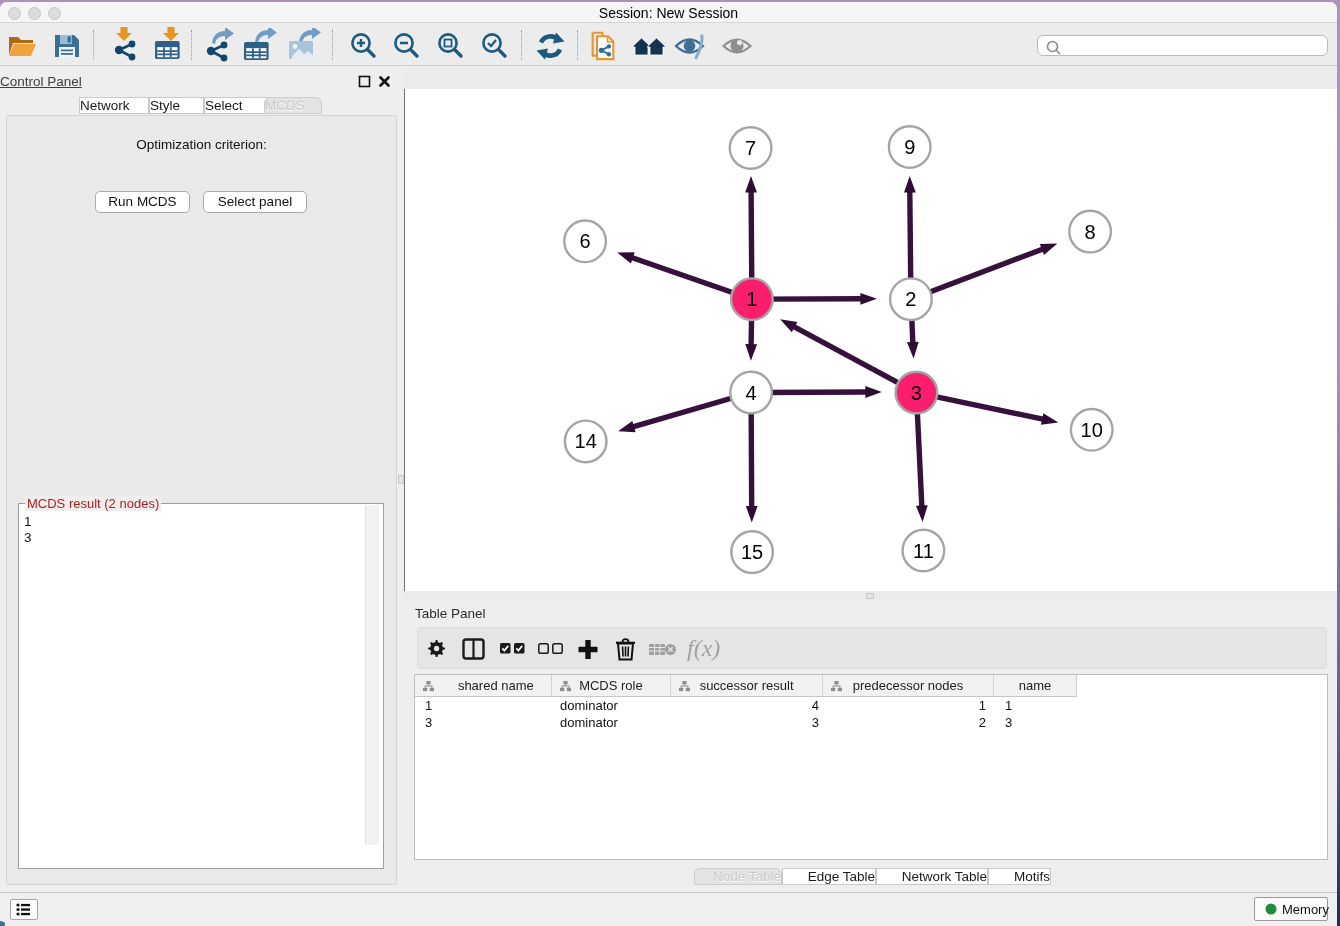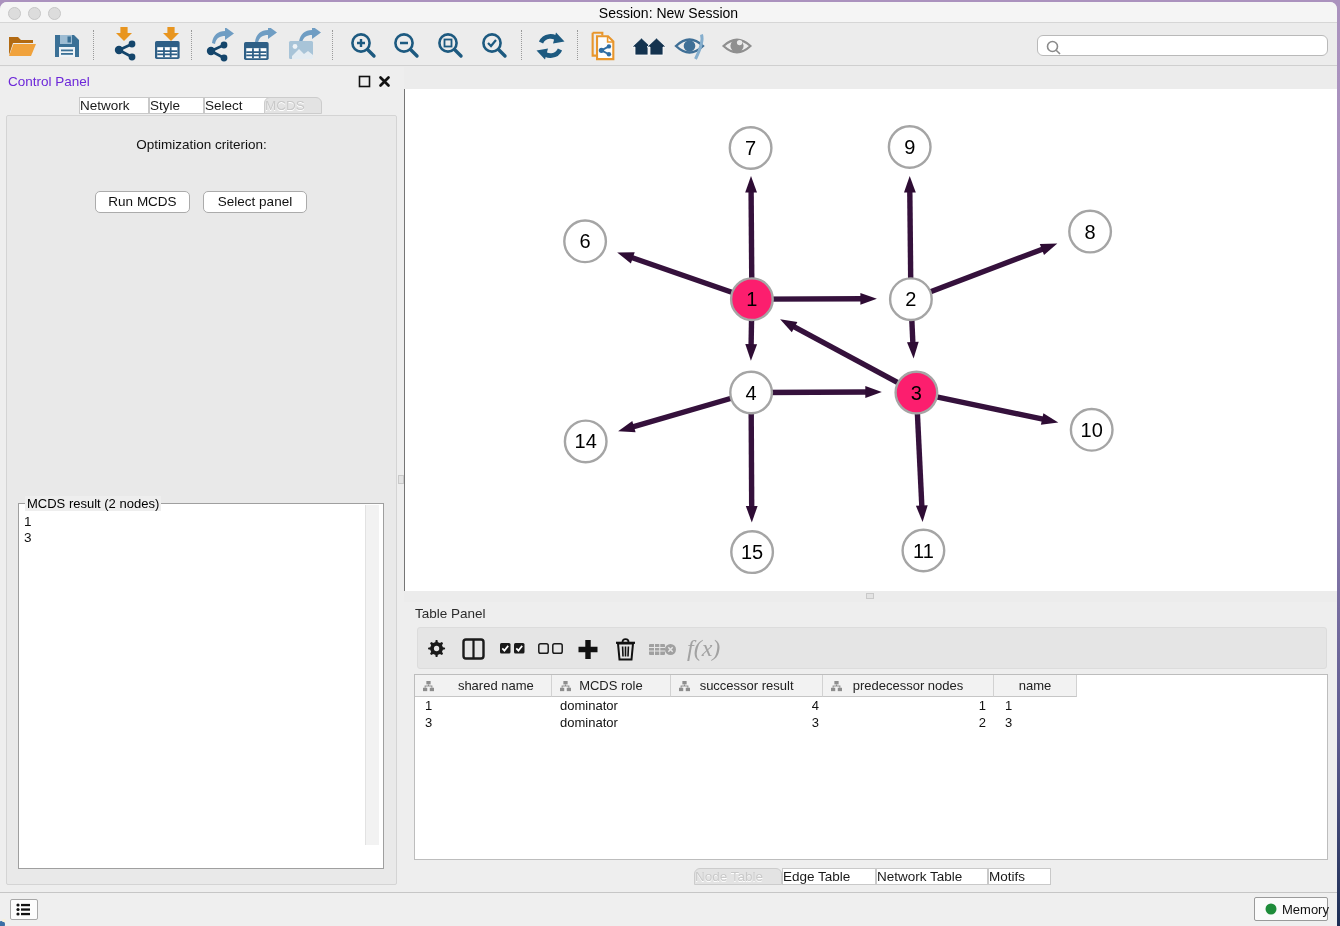--- a/index.html
+++ b/index.html
@@ -19,39 +19,39 @@
 
 .toolbar { position:absolute; left:0; top:22px; width:1337px; height:42px;
   background:#ececec; border-bottom:1px solid #cfcfcf; }
 .tsep { position:absolute; top:6px; height:30px; width:0;
   border-left:1px dotted #9a9a9a; }
 .ticon { position:absolute; top:0; }
 .searchbox { position:absolute; left:1037px; top:11px; width:291px; height:21px;
   background:#fff; border:1px solid #b9b9b9; border-radius:6px; }
 
 .cpanel { position:absolute; left:0; top:65px; width:404px; height:825px; background:#eeeeee; }
-.cphead { position:absolute; left:8px; top:7px; font-size:13.5px; color:#6d28d9; }
+.cphead { position:absolute; left:0; top:7px; font-size:13.5px; color:#404040;text-decoration:underline; }
 .tabrow { position:absolute; left:79px; top:30px; height:17px; }
 .tab { position:absolute; top:0; height:17px; background:#fff; border:1px solid #c9c9c9;
   font-size:13.5px; color:#1a1a1a; line-height:16px; }
 .tabsel { background:#e3e3e3; border-radius:6px 6px 0 0; color:#c9c9c9;
   text-shadow:0 1px 0 #ffffff; border:1px solid #cccccc; }
 .tabcontent { position:absolute; left:6px; top:48px; width:391px; height:770px;
   background:#e9e9e9; border:1px solid #d4d4d4; border-radius:2px; }
 .optlabel { position:absolute; left:0; top:21px; width:100%; text-align:center;
   font-size:13.5px; color:#111; }
 .selectbox { position:absolute; left:38px; top:43px; width:312px; height:23px;
   background:#fff; border:1px solid #b5b5b5; border-radius:5px;
   font-size:13.5px; color:#111; line-height:21px; padding-left:12px; }
 .btn { position:absolute; height:22px; background:#fff; border:1px solid #ababab;
   border-radius:5px; font-size:13.5px; color:#111; text-align:center; line-height:20px; }
 .fieldset { position:absolute; left:11px; top:387px; width:366px; height:366px;
   border:1px solid #9f9f9f; background:#fff; }
 .fieldlegend { position:absolute; left:6px; top:-8px; background:#eeeeee;
-  font-size:13px; color:#000000; padding:0 2px; }
+  font-size:13px; color:#b91c1c; padding:0 2px; }
 .fieldtext { position:absolute; left:5px; top:10px; font-size:13.5px; color:#111; line-height:15.5px; }
 .fscroll { position:absolute; right:4px; top:1px; width:14px; height:340px;
   background:#f2f2f2; border-left:1px solid #e2e2e2; }
 
 .netwin { position:absolute; left:404px; top:65px; width:934px; height:524px; }
 .nettitle { position:absolute; left:0; top:0; width:934px; height:22px;
   background:linear-gradient(180deg,#f7f7f7,#dcdcdc); border-bottom:1px solid #909090;
   border-left:1px solid #a0a0a0; }
 .ntl { position:absolute; top:4px; width:13px; height:13px; border-radius:50%; }
 .nettitletext { position:absolute; top:3px; width:100%; text-align:center;
@@ -64,21 +64,21 @@
 .ttoolbar { position:absolute; left:13px; top:25px; width:910px; height:42px;
   background:#e5e5e5; border:1px solid #dcdcdc; border-radius:3px; }
 .tbl { position:absolute; left:10px; top:72px; width:914px; height:186px;
   background:#fff; border:1px solid #bdbdbd; }
 .th { position:absolute; top:0; height:22px; background:#f2f2f2;
   border-right:1px solid #d2d2d2; border-bottom:1px solid #c6c6c6;
   font-size:13px; color:#222; text-align:center; line-height:22px; }
 .td { position:absolute; font-size:13px; color:#111; height:17px; line-height:17px; }
 .btabs { position:absolute; left:0; top:266px; width:934px; height:18px; }
 .btab { position:absolute; top:0; height:17px; background:#fff; border:1px solid #c9c9c9;
-  font-size:13.5px; color:#1a1a1a; text-align:left; line-height:16px; }
+  font-size:13.5px; color:#1a1a1a; text-align:right; line-height:16px; }
 .btab.tabsel { background:#e3e3e3; color:#c9c9c9; border-radius:6px 6px 0 0; border:1px solid #cccccc; }
 
 .statusbar { position:absolute; left:0; top:890px; width:1337px; height:36px;
   background:#efefef; border-top:1px solid #c6c6c6; }
 .listbtn { position:absolute; left:10px; top:6px; width:28px; height:21px;
   background:#fdfdfd; border:1px solid #a8a8a8; border-radius:2px; }
 .membtn { position:absolute; left:1254px; top:4px; width:74px; height:24px;
   background:#fbfbfb; border:1px solid #9a9a9a; border-radius:2px;
   font-size:13px; color:#111; }
 </style>

